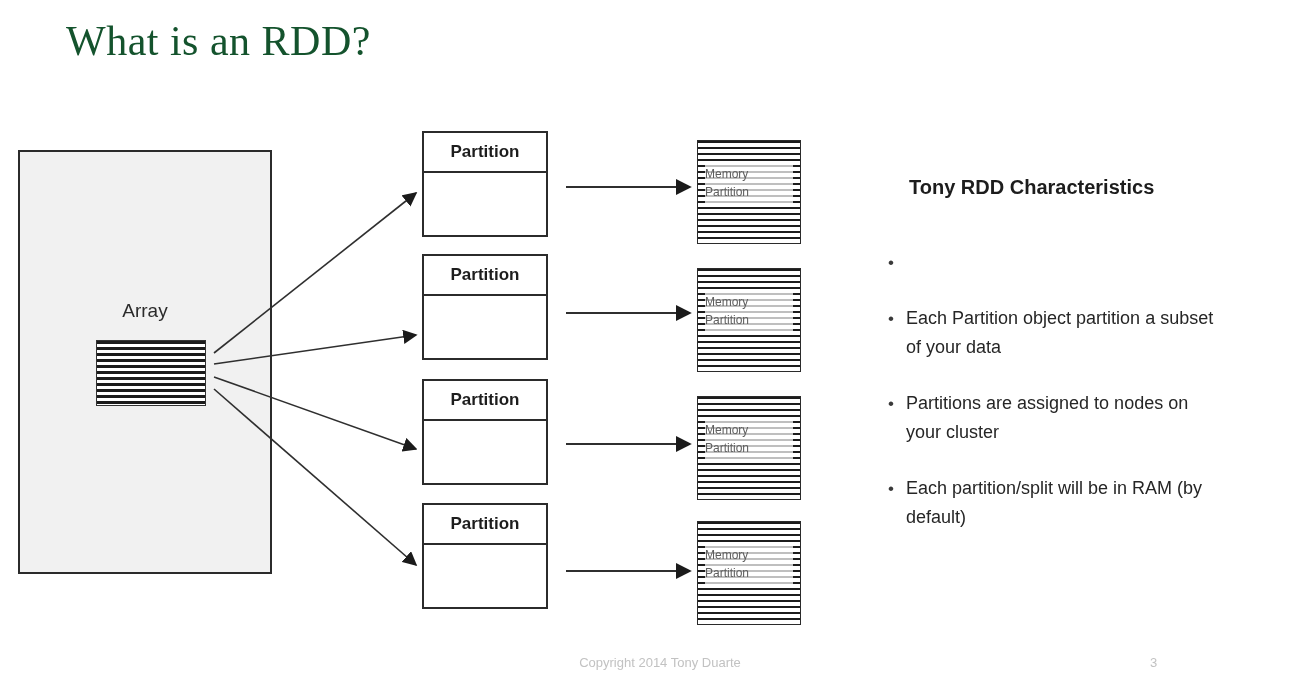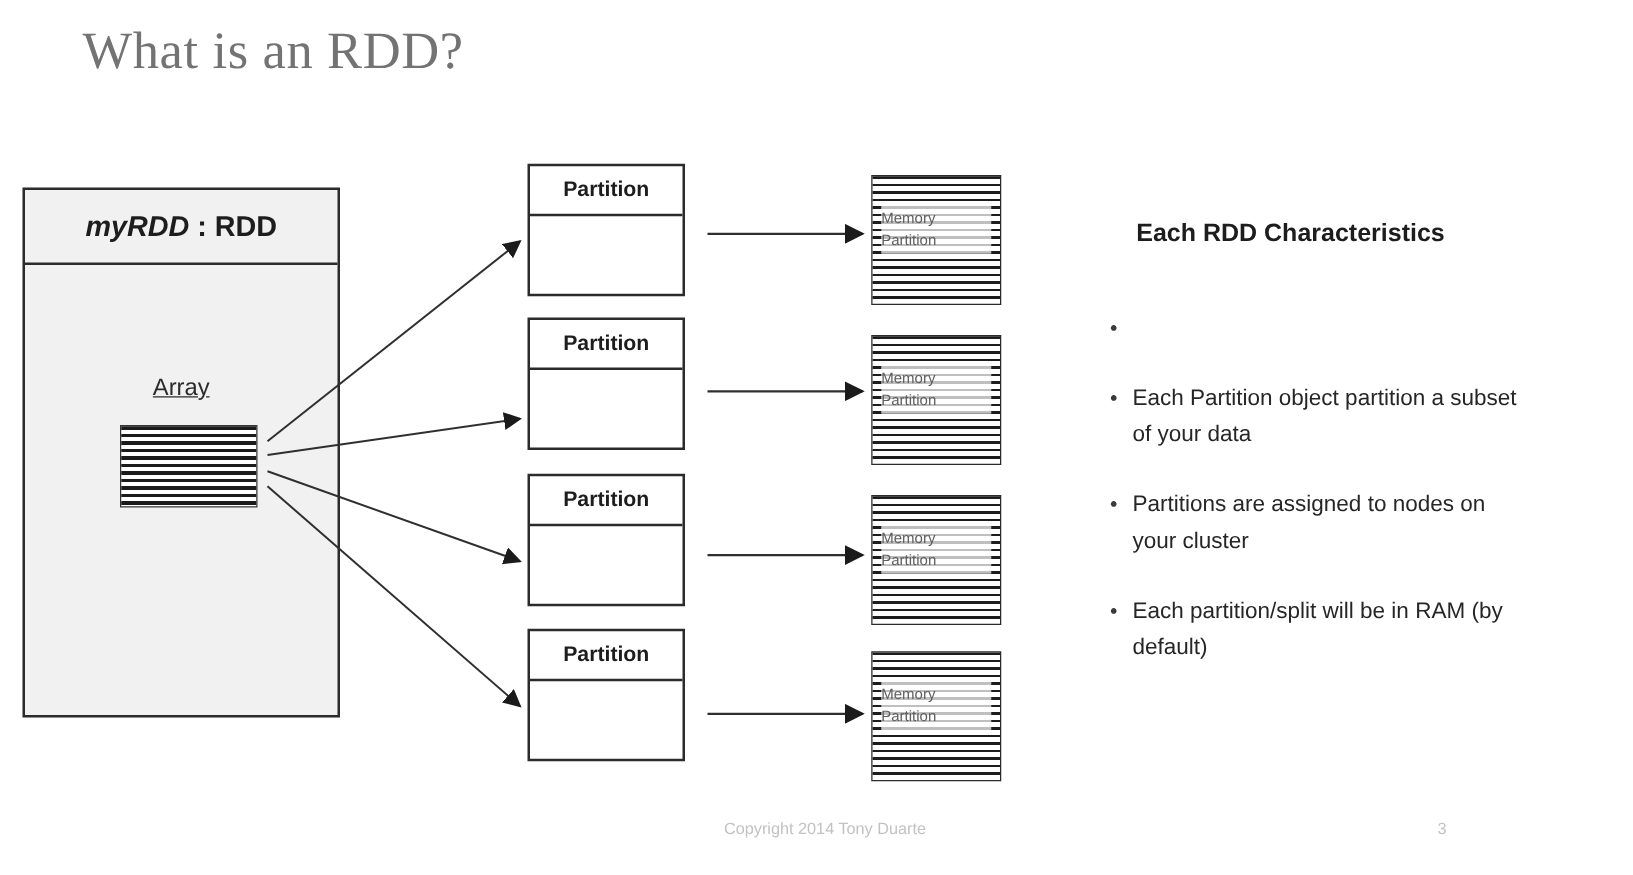--- a/index.html
+++ b/index.html
@@ -17,21 +17,21 @@
   }
 
   
   .slide-title {
     position: absolute;
     left: 66px;
     top: 17px;
     font-family: "Liberation Serif", serif;
     font-size: 42px;
     font-weight: 400;
-    color: #737373;
+    color: #14532d;
     letter-spacing: 0.5px;
     white-space: nowrap;
   }
 
   
   .rdd-box {
     position: absolute;
     left: 18px;
     top: 150px;
     width: 254px;
@@ -62,21 +62,20 @@
     font-style: italic;
   }
   .array-label {
     position: absolute;
     left: 0;
     right: 0;
     top: 148px;
     text-align: center;
     font-size: 19px;
     color: #2b2b2b;
-    text-decoration: underline;
   }
   .array-rect {
     position: absolute;
     left: 76px;
     top: 188px;
     width: 110px;
     height: 66px;
     border: 1px solid #333;
     box-sizing: border-box;
     background-image: repeating-linear-gradient(
@@ -206,23 +205,20 @@
     font-size: 13px;
     color: #c2c2c2;
   }
 </style>
 </head>
 <body>
 
 <div class="slide-title">What is an RDD?</div>
 
 <div class="rdd-box">
-  <div class="rdd-header">
-    <div class="rdd-header-text"><span class="ital">myRDD</span><span> : RDD</span></div>
-  </div>
   <div class="array-label">Array</div>
   <div class="array-rect"></div>
 </div>
 
 <div class="partition-box" style="top:131px;">
   <div class="partition-head">
       <span>Partition</span>
     </div>
 </div>
 <div class="partition-box" style="top:254px;">
@@ -281,21 +277,21 @@
   </g>
 
   <g stroke="#2f2f2f" stroke-width="1.8" fill="none" marker-end="url(#ah)">
     <line x1="566" y1="187" x2="690" y2="187"></line>
     <line x1="566" y1="313" x2="690" y2="313"></line>
     <line x1="566" y1="444" x2="690" y2="444"></line>
     <line x1="566" y1="571" x2="690" y2="571"></line>
   </g>
 </svg>
 
-<div class="panel-title">Each RDD Characteristics</div>
+<div class="panel-title">Tony RDD Characteristics</div>
 
 <div class="bullet-list">
   <div class="bullet-item">
     <div class="bullet-dot">•</div>
   </div>
   <div class="bullet-item">
     <div class="bullet-dot">•</div>
     <div class="bullet-text">Each Partition object partition a subset of your data</div>
   </div>
   <div class="bullet-item">

